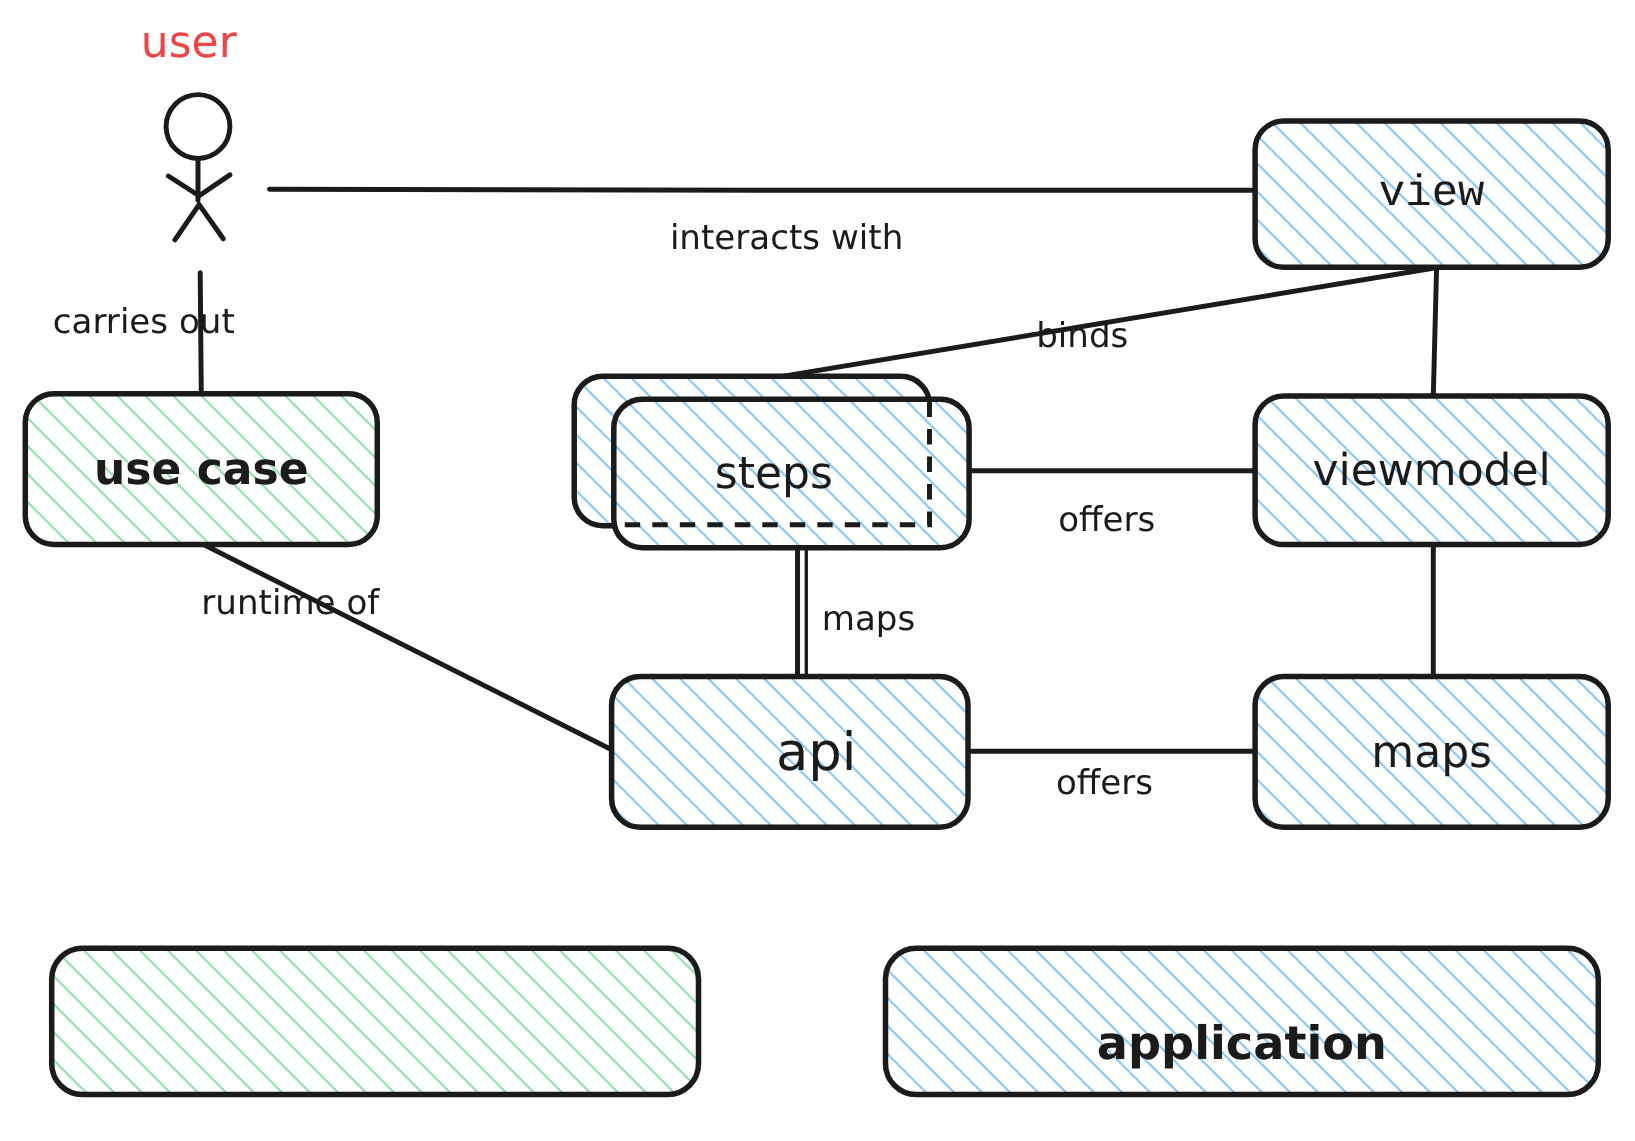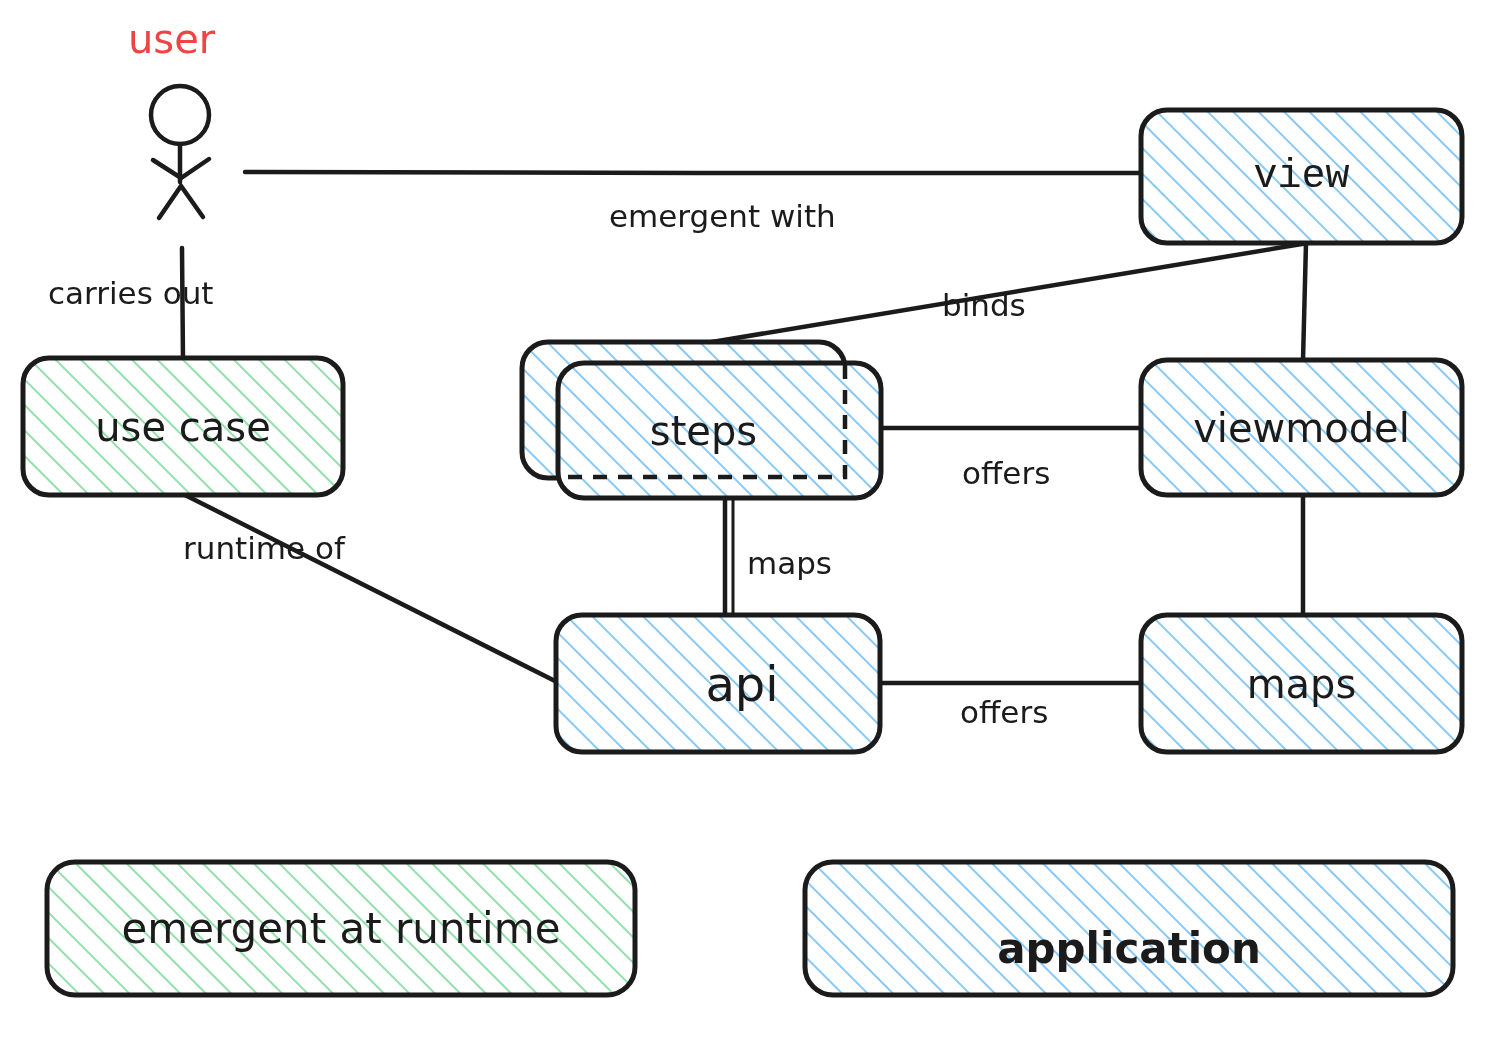--- a/index.html
+++ b/index.html
@@ -124,43 +124,42 @@
     <g>
       <rect x="47" y="862" width="588" height="133" rx="28" ry="28" fill="url(#hatch-green)" stroke="#1b1b1b" stroke-width="5"></rect>
     </g>
     <g>
       <rect x="805" y="862" width="648" height="133" rx="28" ry="28" fill="url(#hatch-blue)" stroke="#1b1b1b" stroke-width="5"></rect>
     </g>
   </svg>
 
   <div class="actor-label" style="left:128px; top:16px; font-size:40px;">user</div>
 
-  <div class="node-label" style="left:23px; top:358px; width:320px; height:137px; font-size:40px;">use case</div>
+  <div class="node-label" style="left:23px; top:358px; width:320px; height:137px; font-size:40px;font-weight:bold;">use case</div>
 
   <div class="node-label" style="left:542px; top:363px; width:323px; height:135px; font-size:40px;">steps</div>
 
   <div class="node-label" style="left:580px; top:615px; width:324px; height:137px; font-size:48px;">api</div>
 
   <div class="node-label" style="left:1141px; top:110px; width:321px; height:133px; font-size:40px;font-family:Liberation Mono, monospace;">view</div>
 
   <div class="node-label" style="left:1141px; top:360px; width:321px; height:135px; font-size:40px;text-align:center;">viewmodel</div>
 
   <div class="node-label" style="left:1141px; top:615px; width:321px; height:137px; font-size:40px;">maps</div>
 
-  <div class="edge-label" style="left:609px; top:198px; font-size:31px;">emergent with</div>
+  <div class="edge-label" style="left:609px; top:198px; font-size:31px;">interacts with</div>
 
   <div class="edge-label" style="left:48px; top:275px; font-size:31px;">carries out</div>
 
   <div class="edge-label" style="left:183px; top:530px; font-size:31px;">runtime of</div>
 
   <div class="edge-label" style="left:942px; top:287px; font-size:31px;">binds</div>
 
   <div class="edge-label" style="left:962px; top:455px; font-size:31px;">offers</div>
 
   <div class="edge-label" style="left:747px; top:545px; font-size:31px;">maps</div>
 
   <div class="edge-label" style="left:960px; top:694px; font-size:31px;">offers</div>
 
-  <div class="node-label" style="left:47px; top:862px; width:588px; height:133px; font-size:42px;">emergent at runtime</div>
 
   <div class="node-label" style="left:805px; top:882px; width:648px; height:133px; font-size:42px;font-weight:bold;">application</div>
 
 </div>
 
 </body></html>

